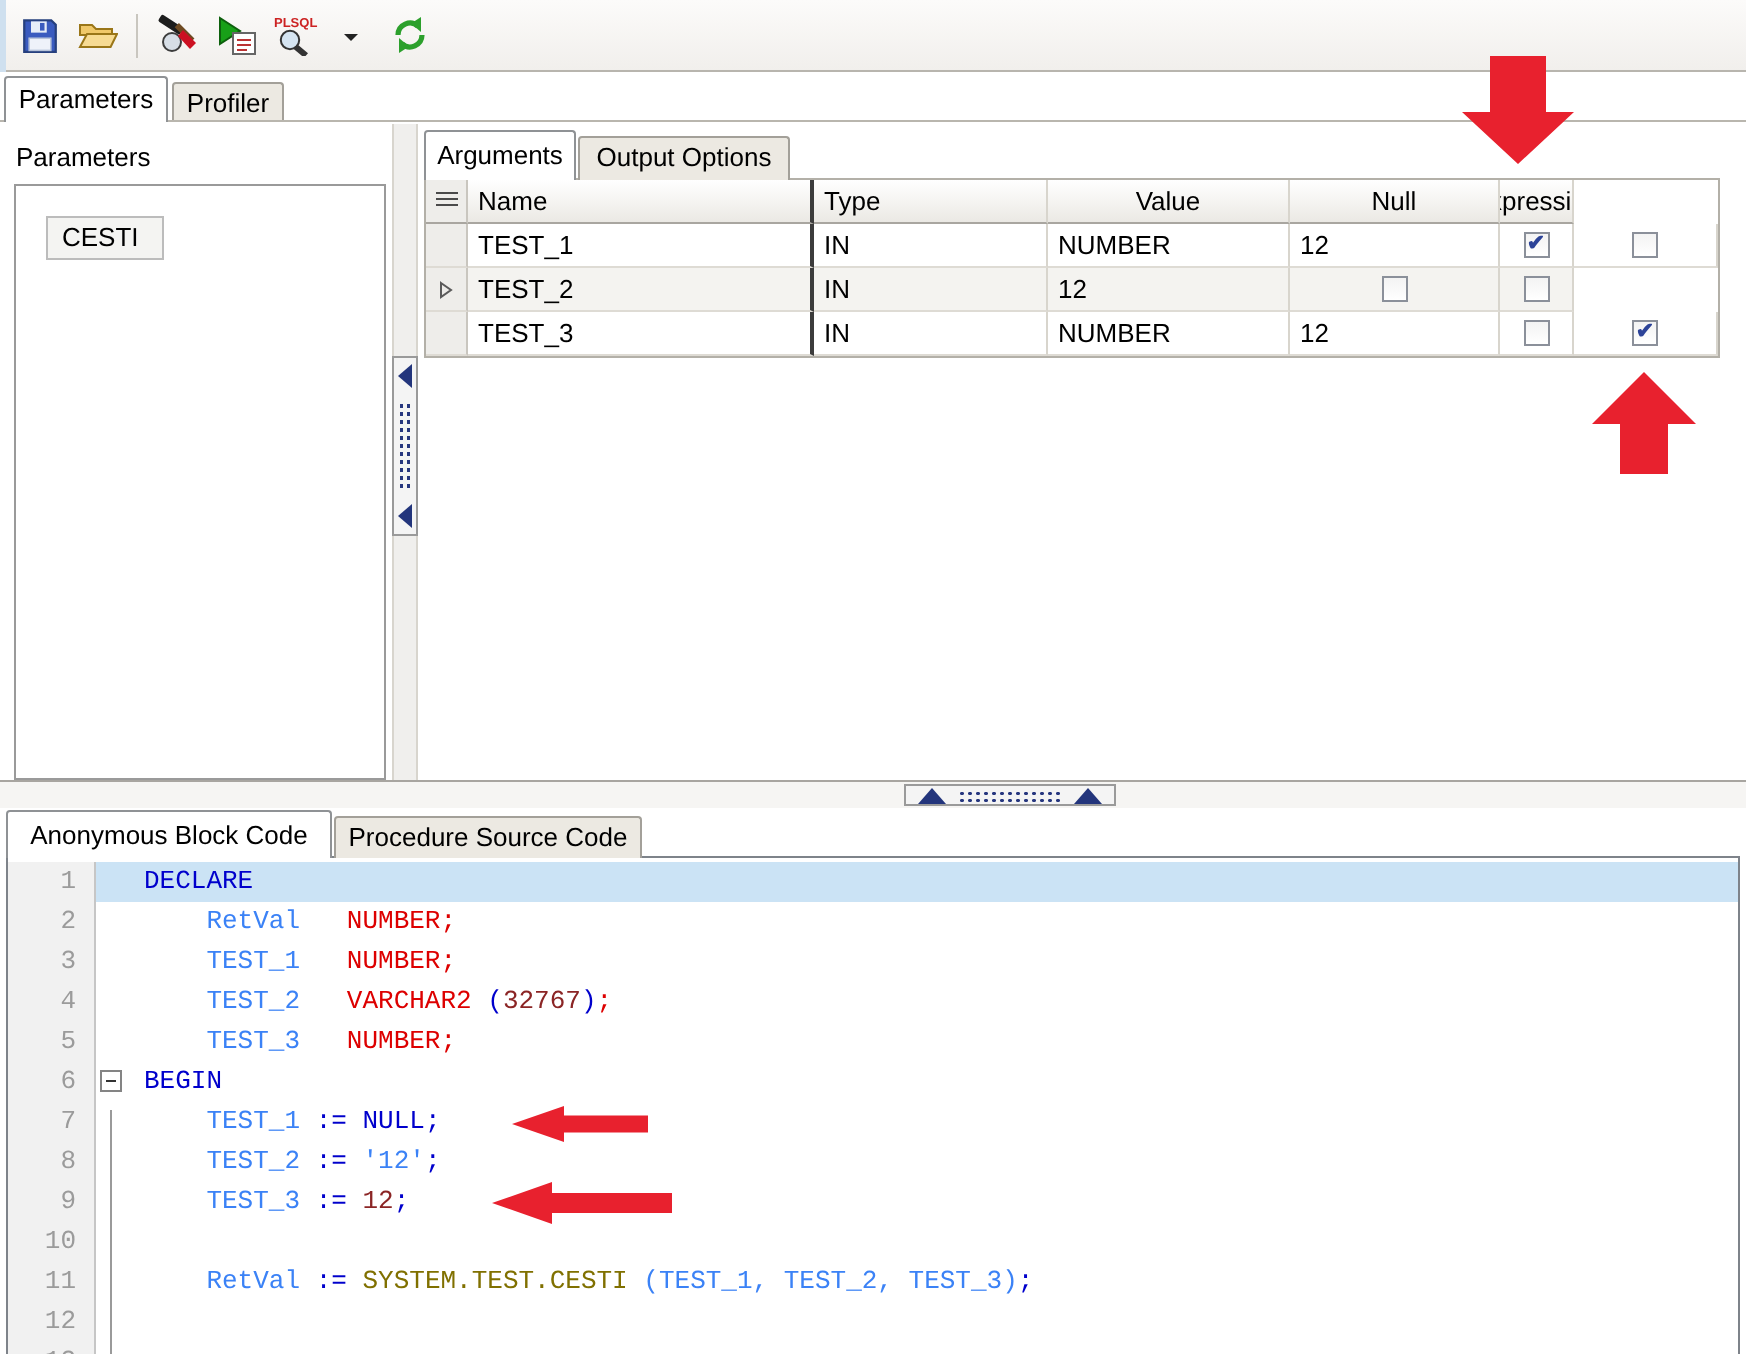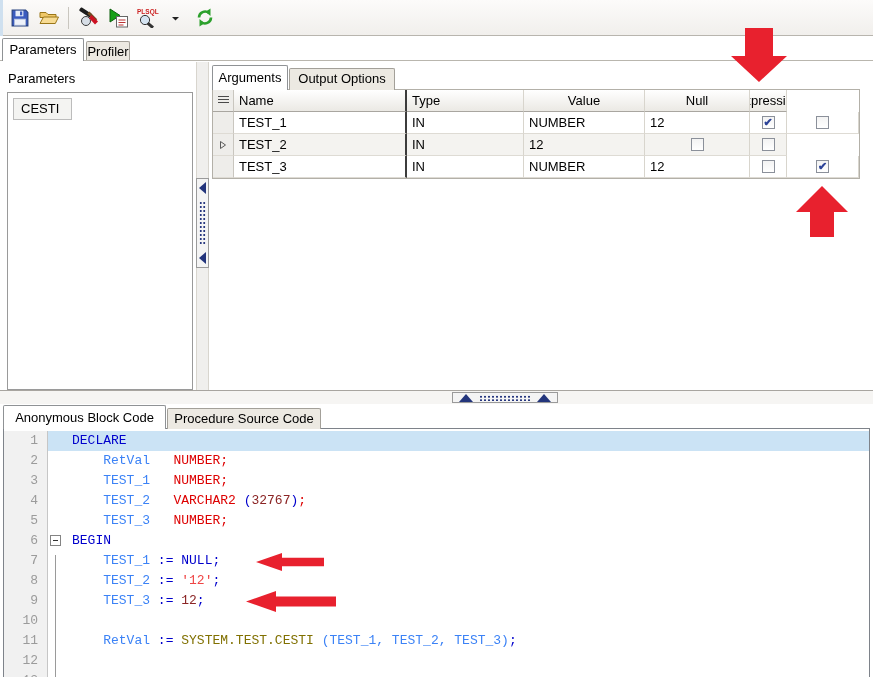--- a/index.html
+++ b/index.html
@@ -14,27 +14,27 @@
   .tbtn{width:27px;height:27px;border:none;background:transparent;padding:0;margin:0 1px;
     display:inline-flex;align-items:center;justify-content:center;}
   .tsep{width:1px;height:22px;background:#c9c6bf;margin:0 5px;}
 
   
   .tab{position:absolute;box-sizing:border-box;text-align:center;cursor:default;
     border-radius:2px 2px 0 0;}
   .tab.active{background:#fff;border:1px solid #8f9295;border-bottom:none;z-index:3;}
   .tab.inactive{background:#ece9e2;border:1px solid #a3a099;border-bottom:none;z-index:1;}
   #tab-parameters{left:2px;top:38px;width:82px;height:23px;line-height:22px;}
-  #tab-profiler{left:86px;top:41px;width:44px;height:20px;line-height:19px;}
+  #tab-profiler{left:86px;top:41px;width:56px;height:20px;line-height:19px;}
   .tabs-underline{position:absolute;left:0;top:60px;width:873px;height:1px;background:#b9b6ae;z-index:2;}
 
   
   .proc-label{position:absolute;left:8px;top:71px;}
   .proc-list{position:absolute;left:7px;top:92px;width:186px;height:298px;box-sizing:border-box;
-    background:#fff;border:1px solid #9a9a9a;padding:5px;}
+    background:#fff;border:1px solid #9a9a9a;padding:15px;}
   .proc-item{display:inline-block;padding:2px 12px 3px 7px;border:1px solid #bcbcbc;
     background:#f4f4f2;cursor:default;}
 
   
   .vsplit{position:absolute;left:196px;top:62px;width:13px;height:328px;background:#f0efed;
     border-left:1px solid #d8d5ce;border-right:1px solid #d8d5ce;box-sizing:border-box;}
   .vgrip{position:absolute;left:196px;top:178px;width:13px;height:90px;box-sizing:border-box;
     border:1px solid #9a9a9a;background:#f4f4f4;display:flex;flex-direction:column;
     align-items:center;justify-content:space-between;padding:3px 0;}
   .tri-left{width:0;height:0;border-top:6px solid transparent;border-bottom:6px solid transparent;
@@ -88,21 +88,21 @@
   .ln{flex:0 0 44px;box-sizing:border-box;text-align:right;padding-right:9px;color:#9b9b9b;
     background:#f1f1f1;border-right:1px solid #c6c6c6;}
   .fold{flex:0 0 14px;position:relative;}
   .ct{flex:1;white-space:pre;padding-left:10px;}
   .code-row.hl .fold,.code-row.hl .ct{background:#cbe3f5;}
   .fbox{position:absolute;left:2px;top:4px;width:11px;height:11px;box-sizing:border-box;
     border:1px solid #848484;background:#fff;}
   .fbox::after{content:"";position:absolute;left:2px;right:2px;top:4px;height:1px;background:#333;}
   .fold-vline{position:absolute;left:51px;top:126px;width:1px;height:123px;background:#9a9a9a;}
   .tk-kw{color:#0000cc;} .tk-ty{color:#dd0000;} .tk-num{color:#8b2525;text-align:right;}
-  .tk-str{color:#ef4444;} .tk-sym{color:#0000cc;} .tk-id{color:#3b82f6;} .tk-pkg{color:#807000;}
+  .tk-str{color:#3b82f6;} .tk-sym{color:#0000cc;} .tk-id{color:#3b82f6;} .tk-pkg{color:#807000;}
 
   
   .arrow{position:absolute;z-index:10;pointer-events:none;}
   #arrow-down{left:731px;top:28px;} #arrow-up{left:796px;top:186px;}
   #arrow-l1{left:256px;top:553px;} #arrow-l2{left:246px;top:591px;}
 </style>
 </head>
 <body>
 
 <div id="app">

